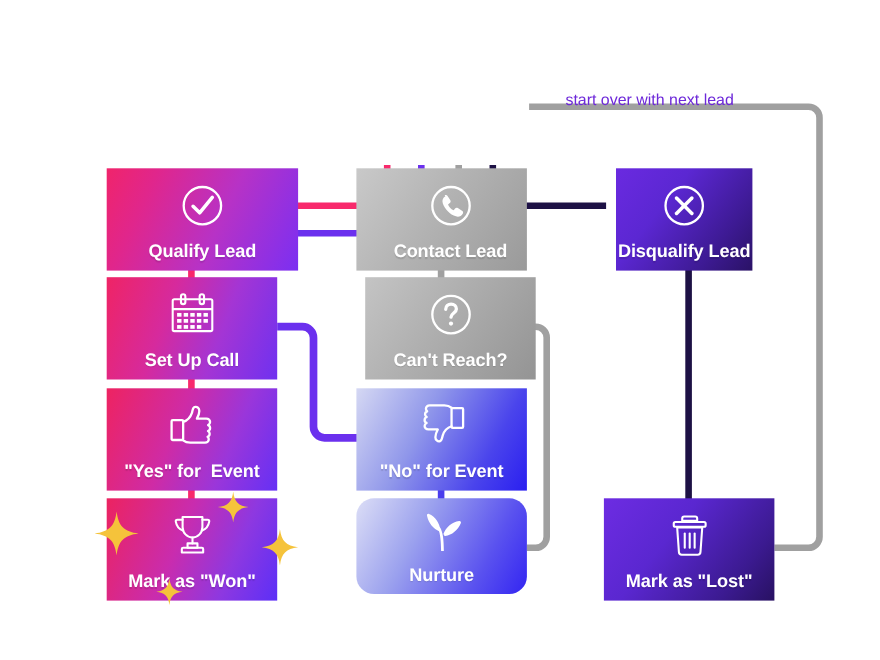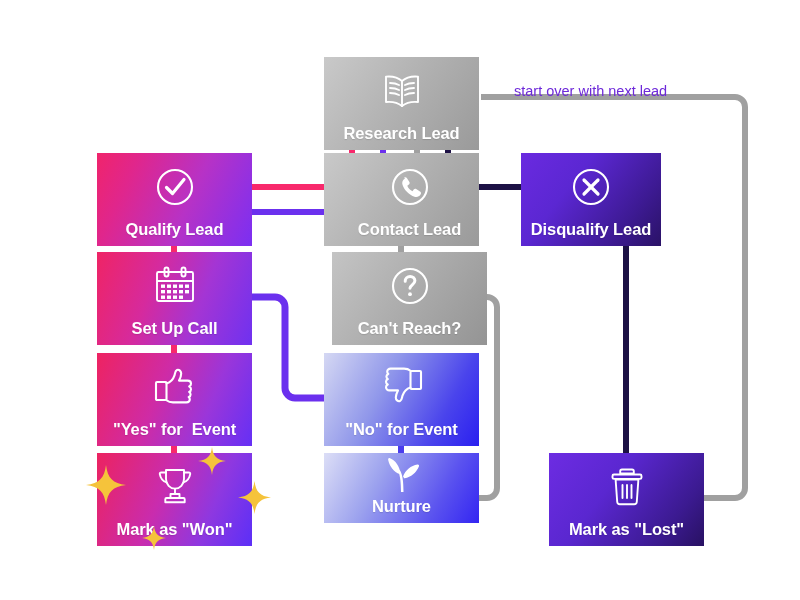--- a/index.html
+++ b/index.html
@@ -87,58 +87,42 @@
 
     <path d="M479,297 H487 a10,10 0 0 1 10,10 V488 a10,10 0 0 1 -10,10 H479" fill="none" stroke="#a0a0a0" stroke-width="6"></path>
 
     <line x1="401" y1="444" x2="401" y2="455" stroke="#4a3ced" stroke-width="6"></line>
 
     <line x1="626" y1="244" x2="626" y2="455" stroke="#1d1145" stroke-width="6"></line>
 
     <path d="M704,498 H735 a10,10 0 0 0 10,-10 V107 a10,10 0 0 0 -10,-10 H481" fill="none" stroke="#a0a0a0" stroke-width="6"></path>
   </svg>
 
-  <div class="node g-gray" style="left:324px;top:57px;width:155px;height:93px;">
-    <span class="icon">
-      <svg width="42" height="38" viewBox="0 0 42 38" fill="none" stroke="#ffffff" stroke-width="1.9" stroke-linejoin="round" stroke-linecap="round">
-        <path d="M21 9 C17 5.5 11 4 5 4.6 L5 30 C11 29.4 17 30.8 21 34"></path>
-        <path d="M21 9 C25 5.5 31 4 37 4.6 L37 30 C31 29.4 25 30.8 21 34"></path>
-        <line x1="21" y1="9" x2="21" y2="34"></line>
-        <path d="M9 11 C12 11 15.5 11.6 18 13"></path>
-        <path d="M9 16 C12 16 15.5 16.6 18 18"></path>
-        <path d="M9 21 C12 21 15.5 21.6 18 23"></path>
-        <path d="M33 11 C30 11 26.5 11.6 24 13"></path>
-        <path d="M33 16 C30 16 26.5 16.6 24 18"></path>
-        <path d="M33 21 C30 21 26.5 21.6 24 23"></path>
-      </svg>
-    </span>
-    <span class="label">Research Lead</span>
-  </div>
-
-  <div class="node g-pink" style="left:97px;top:153px;width:155px;height:93px;">
+
+  <div class="node g-pink" style="left:97px;top:153px;width:174px;height:93px;">
     <span class="icon">
       <svg width="44" height="44" viewBox="0 0 44 44" fill="none" stroke="#ffffff" stroke-width="2.1" stroke-linecap="round" stroke-linejoin="round">
         <circle cx="22" cy="22" r="17"></circle>
         <path d="M13.5 22.5 L19.5 28.5 L31 14.5" stroke-width="3.2"></path>
       </svg>
     </span>
     <span class="label">Qualify Lead</span>
   </div>
 
   <div class="node g-gray" style="left:324px;top:153px;width:155px;height:93px;padding-left:16px;">
     <span class="icon">
       <svg width="44" height="44" viewBox="0 0 44 44" fill="none" stroke="#ffffff" stroke-width="2.1" stroke-linecap="round" stroke-linejoin="round">
         <circle cx="22" cy="22" r="17"></circle>
         <path d="M16.2 12.6 c1.1,-0.6 2.2,-0.3 2.8,0.7 l2.4,3.8 c0.5,0.9 0.3,1.9 -0.5,2.5 l-1.6,1.2 c0.7,2.2 3,4.6 5.2,5.4 l1.2,-1.6 c0.6,-0.8 1.6,-1 2.5,-0.5 l3.8,2.4 c1,0.6 1.3,1.7 0.7,2.8 c-1.3,2.3 -3.8,3.2 -6.2,2.4 c-5.4,-1.8 -10.2,-6.6 -12,-12 c-0.8,-2.4 0.1,-4.9 2.4,-6.2 z" fill="#ffffff" stroke="none"></path>
       </svg>
     </span>
     <span class="label">Contact Lead</span>
   </div>
 
-  <div class="node g-violet" style="left:521px;top:153px;width:140px;height:93px;">
+  <div class="node g-violet" style="left:560px;top:153px;width:124px;height:93px;">
     <span class="icon">
       <svg width="44" height="44" viewBox="0 0 44 44" fill="none" stroke="#ffffff" stroke-width="2.1" stroke-linecap="round">
         <circle cx="22" cy="22" r="17"></circle>
         <line x1="15" y1="15" x2="29" y2="29" stroke-width="3.2"></line>
         <line x1="29" y1="15" x2="15" y2="29" stroke-width="3.2"></line>
       </svg>
     </span>
     <span class="label">Disqualify Lead</span>
   </div>
 
@@ -208,21 +192,21 @@
         <path d="M13 6.5 H8.2 c-1,0 -1.6,0.7 -1.4,1.7 c0.7,4 3.4,7.2 6.8,8.2"></path>
         <path d="M31 6.5 h4.8 c1,0 1.6,0.7 1.4,1.7 c-0.7,4 -3.4,7.2 -6.8,8.2"></path>
         <line x1="22" y1="22.6" x2="22" y2="28"></line>
         <path d="M17.5 28 h9 v4 h-9 z"></path>
         <path d="M13.5 32 h17 c0.7,0 1.2,0.5 1.2,1.2 v3 h-19.4 v-3 c0,-0.7 0.5,-1.2 1.2,-1.2 z"></path>
       </svg>
     </span>
     <span class="label">Mark as "Won"</span>
   </div>
 
-  <div class="node g-blue2" style="left:324px;top:453px;width:155px;height:70px;">
+  <div class="node g-blue2" style="left:324px;top:453px;width:155px;height:87px;border-radius:16px;">
     <span class="icon">
       <svg width="46" height="42" viewBox="0 0 46 42" fill="#ffffff" stroke="none">
         <path d="M22 38 c-0.1,-9 -0.6,-15 -2.6,-20.4 c-0.4,-1.1 1.2,-1.8 1.8,-0.8 c2.4,4.2 3.2,10.2 3.3,21.2 z"></path>
         <path d="M21.6 19.4 C20.4,12 16.6,6.4 11,4.2 c-1.2,-0.5 -2.1,0.4 -1.8,1.7 c1.4,6.6 5.8,12.2 11.4,14.2 c0.8,0.3 1.2,-0.1 1,-0.7 z"></path>
         <path d="M24 22.6 C26.4,16.2 32,11.6 38.4,10.6 c1.3,-0.2 2,0.8 1.5,2 c-2.6,6.2 -8,10.8 -14.2,11.6 c-0.9,0.1 -1.2,-0.4 -0.9,-1 z"></path>
       </svg>
     </span>
     <span class="label">Nurture</span>
   </div>
 

